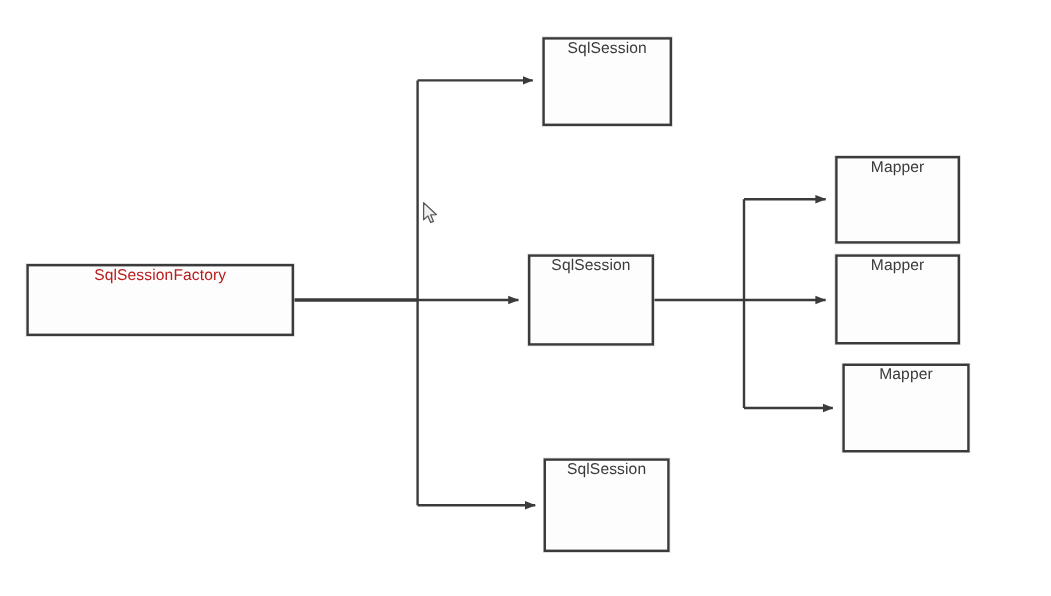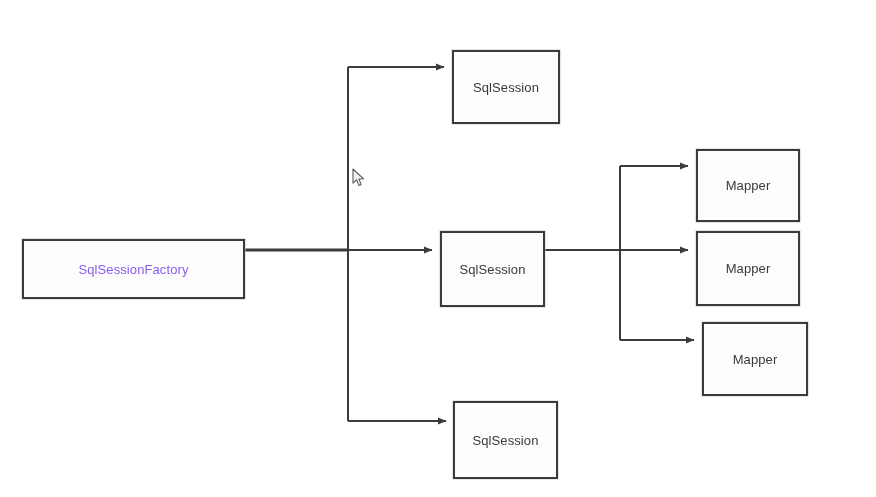--- a/index.html
+++ b/index.html
@@ -25,23 +25,22 @@
     width: 876px;
     height: 497px;
   }
   .node {
     position: absolute;
     box-sizing: border-box;
     background: #fdfdfd;
     border: 2px solid #3b3b3b;
     box-shadow: 0 0 0 0.5px #c9c9c9;
     display: flex;
-    align-items: center;
+    align-items: flex-start;
     justify-content: center;
-    margin-top: 19px;
   }
   .node-label {
     color: #3a3a3a;
     font-family: "Liberation Sans", sans-serif;
     font-size: 13px;
     font-weight: 400;
     letter-spacing: 0.1px;
     line-height: 1;
     white-space: nowrap;
     user-select: none;
@@ -72,21 +71,21 @@
         <path d="M348,421 L446,421" fill="none" stroke="#3b3b3b" stroke-width="2" stroke-linecap="butt" marker-end="url(#arrowhead)"></path>
         <path d="M545,250 L620,250" fill="none" stroke="#3b3b3b" stroke-width="2" stroke-linecap="butt"></path>
         <path d="M620,166 L620,340" fill="none" stroke="#3b3b3b" stroke-width="2" stroke-linecap="butt"></path>
         <path d="M620,166 L688,166" fill="none" stroke="#3b3b3b" stroke-width="2" stroke-linecap="butt" marker-end="url(#arrowhead)"></path>
         <path d="M620,250 L688,250" fill="none" stroke="#3b3b3b" stroke-width="2" stroke-linecap="butt" marker-end="url(#arrowhead)"></path>
         <path d="M620,340 L694,340" fill="none" stroke="#3b3b3b" stroke-width="2" stroke-linecap="butt" marker-end="url(#arrowhead)"></path>
       </g>
   </svg>
 
   <div class="node" style="left: 22px; top: 220px; width: 223px; height: 60px; background: rgb(253, 253, 253); border-color: rgb(59, 59, 59);">
-    <span class="node-label" style="color: #8b5cf6;">SqlSessionFactory</span>
+    <span class="node-label" style="color: #b91c1c;">SqlSessionFactory</span>
   </div>
   <div class="node" style="left: 452px; top: 31px; width: 108px; height: 74px; background: rgb(253, 253, 253); border-color: rgb(59, 59, 59);">
     <span class="node-label" style="color: rgb(58, 58, 58);">SqlSession</span>
   </div>
   <div class="node" style="left: 440px; top: 212px; width: 105px; height: 76px; background: rgb(253, 253, 253); border-color: rgb(59, 59, 59);">
     <span class="node-label" style="color: rgb(58, 58, 58);">SqlSession</span>
   </div>
   <div class="node" style="left: 453px; top: 382px; width: 105px; height: 78px; background: rgb(253, 253, 253); border-color: rgb(59, 59, 59);">
     <span class="node-label" style="color: rgb(58, 58, 58);">SqlSession</span>
   </div>

